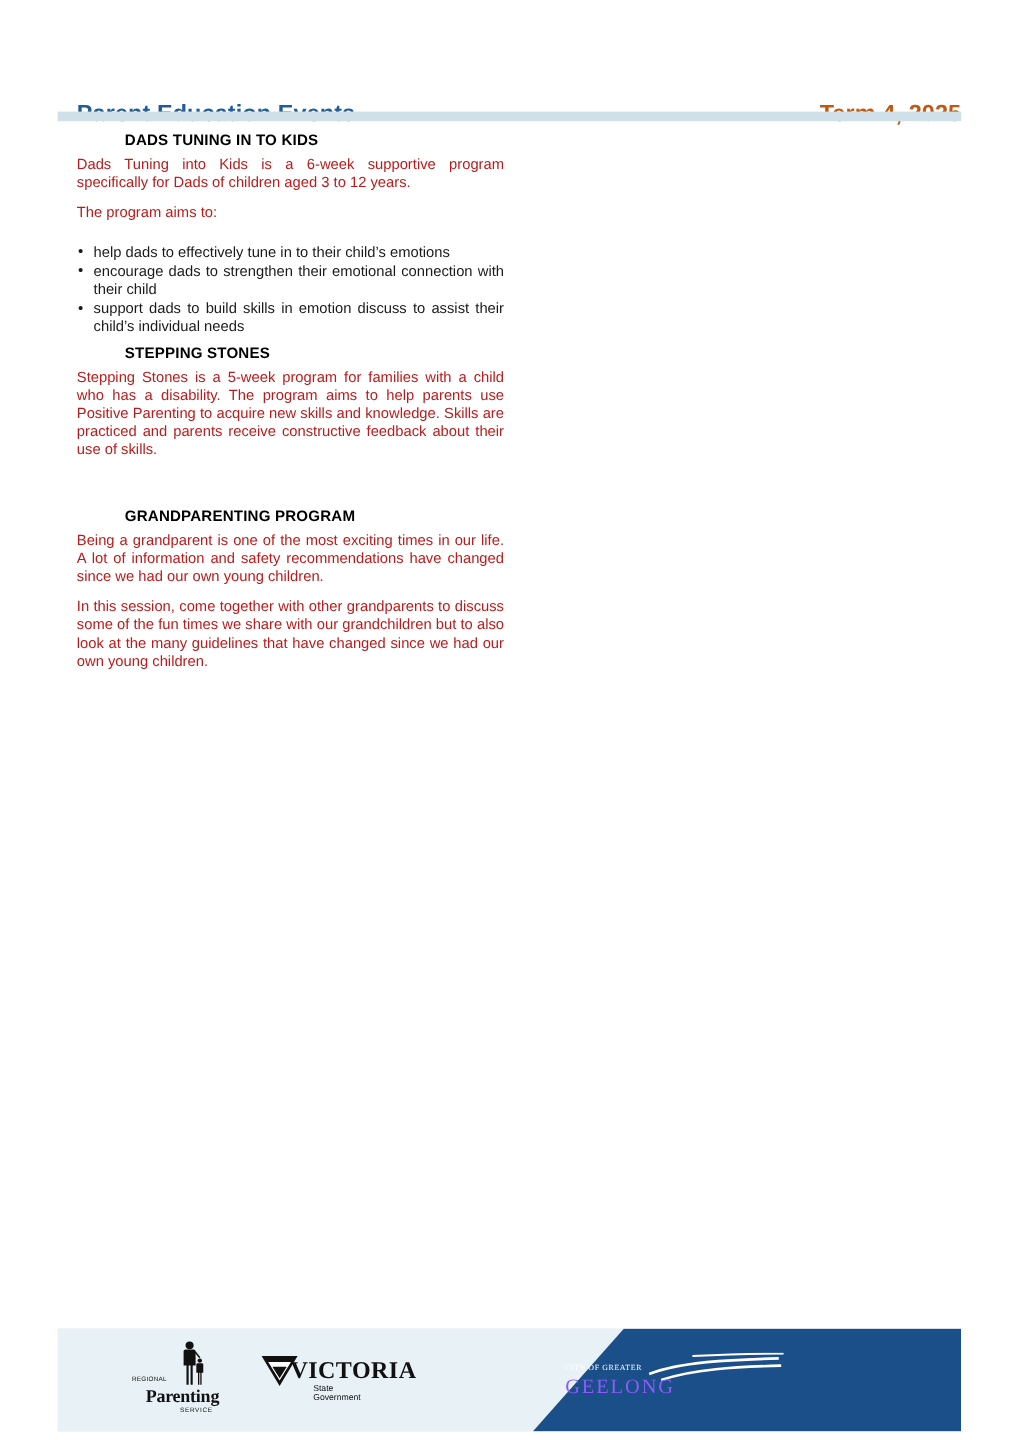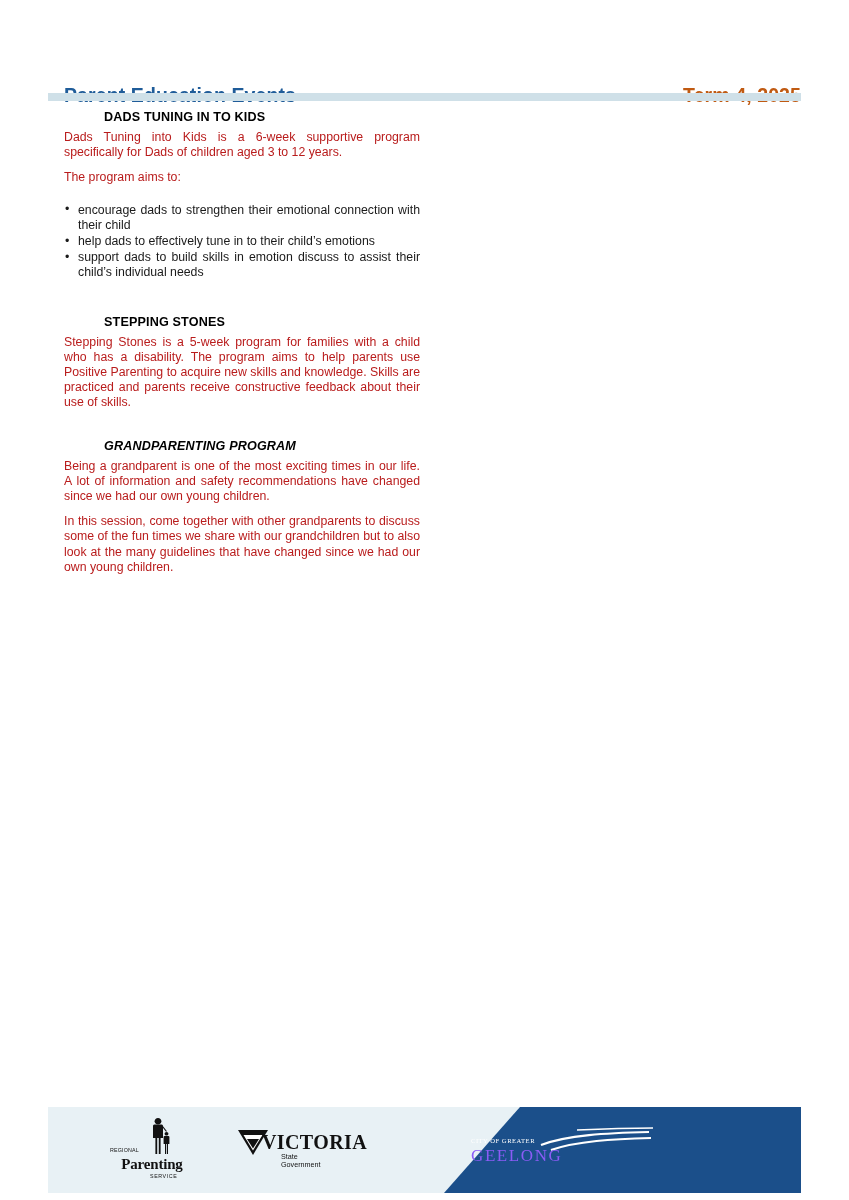--- a/index.html
+++ b/index.html
@@ -64,25 +64,24 @@
 
   .section-heading {
     color: #000000;
     font-weight: bold;
     font-size: 12.6px;
     letter-spacing: 0.15px;
     margin: 0 0 6px 0;
     padding-left: 40px;
   }
   .section-heading.spaced-top {
-    margin-top: 34px;
+    margin-top: 6px;
   }
   .section-heading.extra-top {
-    margin-top: 28px;
-    font-style: italic;
+    margin-top: 40px;
   }
 
   p.body-text {
     font-size: 12.3px;
     line-height: 15.2px;
     color: #b91c1c;
     margin: 0 0 10px 0;
     text-align: justify;
     text-justify: inter-word;
   }
@@ -178,21 +177,21 @@
     left: 46px;
     top: 57px;
     font-size: 5.3px;
     letter-spacing: 0.6px;
     color: #111;
     font-family: "Liberation Sans", sans-serif;
   }
 
   .logo-vic {
     position: absolute;
-    left: 188px;
+    left: 168px;
     top: 18px;
     width: 130px;
     height: 50px;
   }
   .vic-mark {
     position: absolute;
     left: 0;
     top: 2px;
     width: 34px;
     height: 30px;
@@ -260,22 +259,22 @@
     <div class="header-term">Term 4, 2025</div>
   </div>
   <div class="header-rule"></div>
 
   <div class="content">
 
     <h2 class="section-heading">DADS TUNING IN TO KIDS</h2>
     <p class="body-text">Dads Tuning into Kids is a 6-week supportive program specifically for Dads of children aged 3 to 12 years.</p>
     <p class="body-text lead-in">The program aims to:</p>
     <ul class="bullets">
+      <li>help dads to effectively tune in to their child’s emotions</li>
       <li>encourage dads to strengthen their emotional connection with their child</li>
-      <li>help dads to effectively tune in to their child’s emotions</li>
       <li>support dads to build skills in emotion discuss to assist their child’s individual needs</li>
     </ul>
 
     <h2 class="section-heading spaced-top">STEPPING STONES</h2>
     <p class="body-text">Stepping Stones is a 5-week program for families with a child who has a disability. The program aims to help parents use Positive Parenting to acquire new skills and knowledge. Skills are practiced and parents receive constructive feedback about their use of skills.</p>
 
     <h2 class="section-heading extra-top">GRANDPARENTING PROGRAM</h2>
     <p class="body-text">Being a grandparent is one of the most exciting times in our life. A lot of information and safety recommendations have changed since we had our own young children.</p>
     <p class="body-text last">In this session, come together with other grandparents to discuss some of the fun times we share with our grandchildren but to also look at the many guidelines that have changed since we had our own young children.</p>
 

